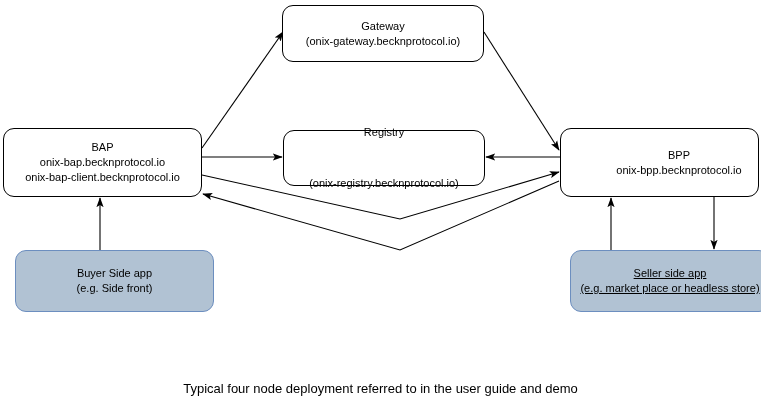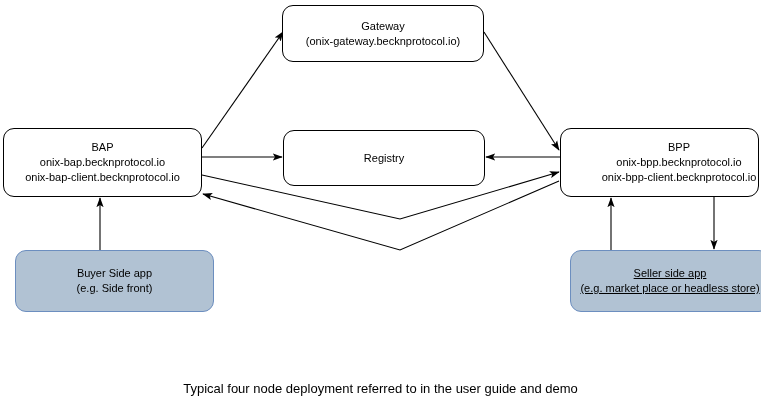--- a/index.html
+++ b/index.html
@@ -112,26 +112,26 @@
   </div>
 
   <div class="node-box" id="node-bap">
     <div class="node-title">BAP</div>
     <div class="node-line">onix-bap.becknprotocol.io</div>
     <div class="node-line">onix-bap-client.becknprotocol.io</div>
   </div>
 
   <div class="node-box" id="node-registry">
     <div class="node-title">Registry</div>
+    <div class="node-line">(onix-registry.becknprotocol.io)</div>
   </div>
 
   <div class="node-box" id="node-bpp">
     <div class="node-title">BPP</div>
     <div class="node-line">onix-bpp.becknprotocol.io</div>
-    <div class="node-line">onix-bpp-client.becknprotocol.io</div>
   </div>
 
   <div class="node-box shaded" id="node-buyer">
     <div class="node-title">Buyer Side app</div>
     <div class="node-line">(e.g. Side front)</div>
   </div>
 
   <div class="node-box shaded" id="node-seller">
     <div class="node-title">Seller side app</div>
     <div class="node-line">(e.g. market place or headless store)</div>

